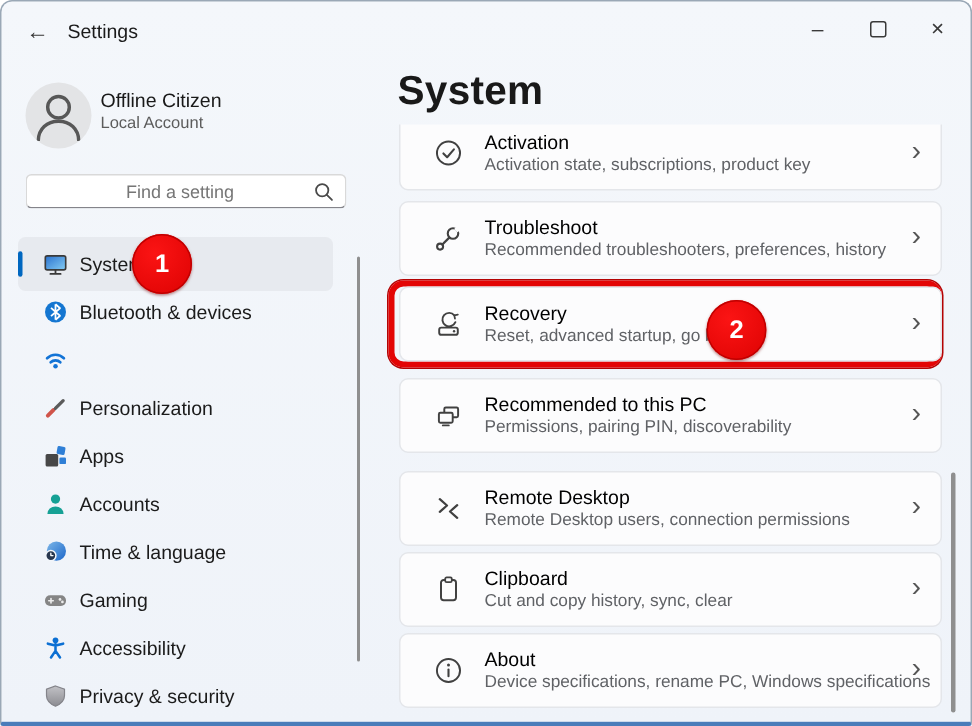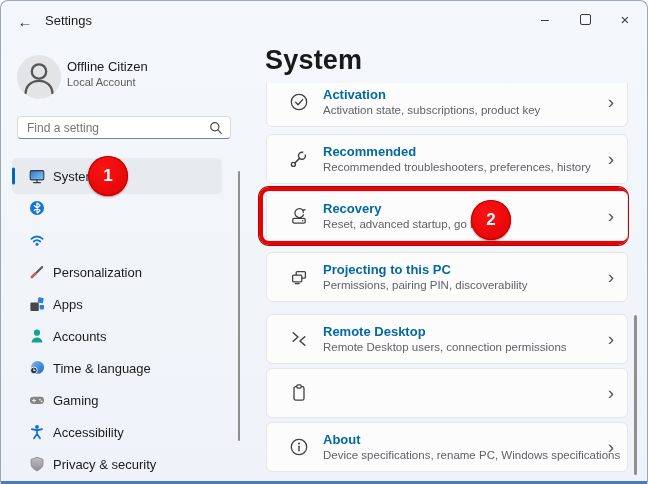--- a/index.html
+++ b/index.html
@@ -19,37 +19,37 @@
   .caption-btn.close{font-size:15px;}
   
   .user-card{position:absolute;left:16px;top:54px;width:210px;height:44px;}
   .avatar{position:absolute;left:0;top:0;width:44px;height:44px;border-radius:50%;background:#e3e4e6;
     display:flex;align-items:center;justify-content:center;overflow:hidden;}
   .user-name{position:absolute;left:50px;top:4px;font-size:13px;font-weight:normal;color:#191919;}
   .user-type{position:absolute;left:50px;top:21px;font-size:11px;color:#5c5c5c;}
   .searchbox{position:absolute;left:16px;top:115px;width:214px;height:23px;box-sizing:border-box;
     background:#fff;border:1px solid #d9d9d9;border-bottom-color:#84848a;border-radius:4px;}
   .searchbox input{position:absolute;left:0;top:0;width:186px;height:21px;border:none;outline:none;
-    background:transparent;padding:0 0 0 9px;font-size:12px;font-family:"Liberation Sans",sans-serif;color:#1b1b1b;}
+    background:transparent;padding:0 0 0 9px;font-size:12px;font-family:"Liberation Sans",sans-serif;color:#1b1b1b;text-align:center;}
   .searchbox input::placeholder{color:#767676;opacity:1;}
   .search-glyph{position:absolute;right:7px;top:4px;}
   .nav-item{position:absolute;left:11px;width:210px;height:32px;border-radius:5px;cursor:default;}
   .nav-item.selected{height:36px;background:#e7eaef;}
   .accent-bar{position:absolute;left:0;top:50%;transform:translateY(-50%);width:3px;height:17px;border-radius:2px;background:#0067c0;}
   .nav-icon{position:absolute;left:17px;top:50%;transform:translateY(-50%);width:16px;height:16px;}
   .nav-label{position:absolute;left:41px;top:50%;transform:translateY(-50%);font-size:13px;color:#1b1b1b;white-space:nowrap;}
   .sb-scrollbar{position:absolute;left:237px;top:170px;width:2px;height:270px;background:#8f8f8f;border-radius:2px;}
   
   .page-title{position:absolute;left:264px;top:44px;font-size:27px;font-weight:600;color:#191919;letter-spacing:.2px;}
   .cards-viewport{position:absolute;left:255px;top:82px;right:0;bottom:0;overflow:hidden;}
   .card{position:absolute;left:10px;width:362px;height:50px;box-sizing:border-box;background:#fcfcfd;
     border:1px solid #e4e6ea;border-radius:6px;display:flex;align-items:center;cursor:default;}
   .card-icon{flex:0 0 20px;width:20px;height:20px;margin-left:22px;}
   .card-text{margin-left:14px;display:flex;flex-direction:column;gap:2px;}
-  .card-title{font-size:13px;font-weight:700;color:#0369a1;line-height:14px;}
+  .card-title{font-size:13px;font-weight:400;color:#000000;line-height:14px;}
   .card-sub{font-size:11.5px;color:#606266;line-height:12px;}
   .card-chevron{position:absolute;right:13px;top:50%;transform:translateY(-52%);font-size:19px;color:#565656;font-weight:400;}
   .main-scrollbar{position:absolute;right:10px;top:232px;width:3px;height:160px;background:#8f8f8f;border-radius:2px;}
   
   .red-box{position:absolute;left:3px;top:104px;width:369px;height:58px;box-sizing:border-box;
     border:4px solid #e30505;border-radius:10px;box-shadow:0 0 0 1px #b40303;pointer-events:none;}
   .num-badge{width:40px;height:40px;border-radius:50%;background:radial-gradient(circle at 38% 32%,#fb1414,#dd0202);
     box-shadow:0 1px 2px rgba(120,0,0,.5), inset 0 0 0 1px #c00000;
     display:flex;align-items:center;justify-content:center;color:#fff;font-size:17px;font-weight:bold;}
   #badge-1{position:absolute;left:87px;top:155px;z-index:5;}
@@ -117,20 +117,21 @@
     <span class="nav-label">System</span>
   </div>
 
   <div class="nav-item" style="top:191px">
     <span class="nav-icon">
       <svg width="16" height="16" viewBox="0 0 16 16">
         <circle cx="8" cy="8" r="7" fill="#1476d1"></circle>
         <path d="M8 2.8v10.4M8 2.8l3 2.7-6 5.3M8 13.2l3-2.7-6-5.3" stroke="#fff" stroke-width="1.2" fill="none" stroke-linejoin="round"></path>
       </svg>
     </span>
+    <span class="nav-label">Bluetooth &amp; devices</span>
   </div>
 
   <div class="nav-item" style="top:223px">
     <span class="nav-icon">
       <svg width="16" height="16" viewBox="0 0 16 16" fill="none">
         <path d="M2.4 6.8a8 8 0 0 1 11.2 0" stroke="#1273d6" stroke-width="1.8" stroke-linecap="round"></path>
         <path d="M4.8 9.5a4.7 4.7 0 0 1 6.4 0" stroke="#1273d6" stroke-width="1.8" stroke-linecap="round"></path>
         <circle cx="8" cy="12.2" r="1.5" fill="#1273d6"></circle>
       </svg>
     </span>
@@ -246,21 +247,21 @@
     <div class="card" style="top:51px">
       <span class="card-icon">
         <svg width="20" height="20" viewBox="0 0 20 20" fill="none">
           <circle cx="13" cy="6.7" r="3.5" stroke="#414141" stroke-width="1.4"></circle>
           <path d="M14.9 4.8L17.6 2.1" stroke="#fcfcfd" stroke-width="3.2"></path>
           <circle cx="4.4" cy="15.4" r="2" stroke="#414141" stroke-width="1.4"></circle>
           <path d="M5.9 14L10.5 9.4" stroke="#414141" stroke-width="1.5" stroke-linecap="round"></path>
         </svg>
       </span>
       <span class="card-text">
-        <span class="card-title">Recommended</span>
+        <span class="card-title">Troubleshoot</span>
         <span class="card-sub">Recommended troubleshooters, preferences, history</span>
       </span>
       <span class="card-chevron">›</span>
     </div>
 
     <div class="red-box"></div>
 
     <div class="card" style="top:108px;height:50px">
       <span class="card-icon">
         <svg width="20" height="20" viewBox="0 0 20 20" fill="none">
@@ -281,21 +282,21 @@
 
     <div class="card" style="top:169px">
       <span class="card-icon">
         <svg width="20" height="20" viewBox="0 0 20 20" fill="none">
           <rect x="7.2" y="4.6" width="9.2" height="6.6" rx="1" stroke="#414141" stroke-width="1.3"></rect>
           <rect x="3.6" y="8.2" width="9.2" height="6.6" rx="1" fill="#fcfcfd" stroke="#414141" stroke-width="1.3"></rect>
           <path d="M6.2 16.6h4" stroke="#414141" stroke-width="1.2" stroke-linecap="round"></path>
         </svg>
       </span>
       <span class="card-text">
-        <span class="card-title">Projecting to this PC</span>
+        <span class="card-title">Recommended to this PC</span>
         <span class="card-sub">Permissions, pairing PIN, discoverability</span>
       </span>
       <span class="card-chevron">›</span>
     </div>
 
     <div class="card" style="top:231px">
       <span class="card-icon">
         <svg width="20" height="20" viewBox="0 0 20 20" fill="none">
           <path d="M4.2 3.8L9 8l-4.8 4.2" stroke="#414141" stroke-width="1.5" stroke-linecap="round" stroke-linejoin="round"></path>
           <path d="M15.8 7.8L11 12l4.8 4.2" stroke="#414141" stroke-width="1.5" stroke-linecap="round" stroke-linejoin="round"></path>
@@ -307,20 +308,24 @@
       </span>
       <span class="card-chevron">›</span>
     </div>
 
     <div class="card" style="top:285px">
       <span class="card-icon">
         <svg width="20" height="20" viewBox="0 0 20 20" fill="none">
           <rect x="5" y="3.6" width="10" height="13.6" rx="1.8" stroke="#414141" stroke-width="1.3"></rect>
           <rect x="7.8" y="1.9" width="4.4" height="3.2" rx="1" fill="#fcfcfd" stroke="#414141" stroke-width="1.2"></rect>
         </svg>
+      </span>
+      <span class="card-text">
+        <span class="card-title">Clipboard</span>
+        <span class="card-sub">Cut and copy history, sync, clear</span>
       </span>
       <span class="card-chevron">›</span>
     </div>
 
     <div class="card" style="top:339px">
       <span class="card-icon">
         <svg width="20" height="20" viewBox="0 0 20 20" fill="none">
           <circle cx="10" cy="10" r="7.7" stroke="#414141" stroke-width="1.3"></circle>
           <path d="M10 9.3v4.5" stroke="#414141" stroke-width="1.4" stroke-linecap="round"></path>
           <circle cx="10" cy="6.4" r="1" fill="#414141"></circle>

